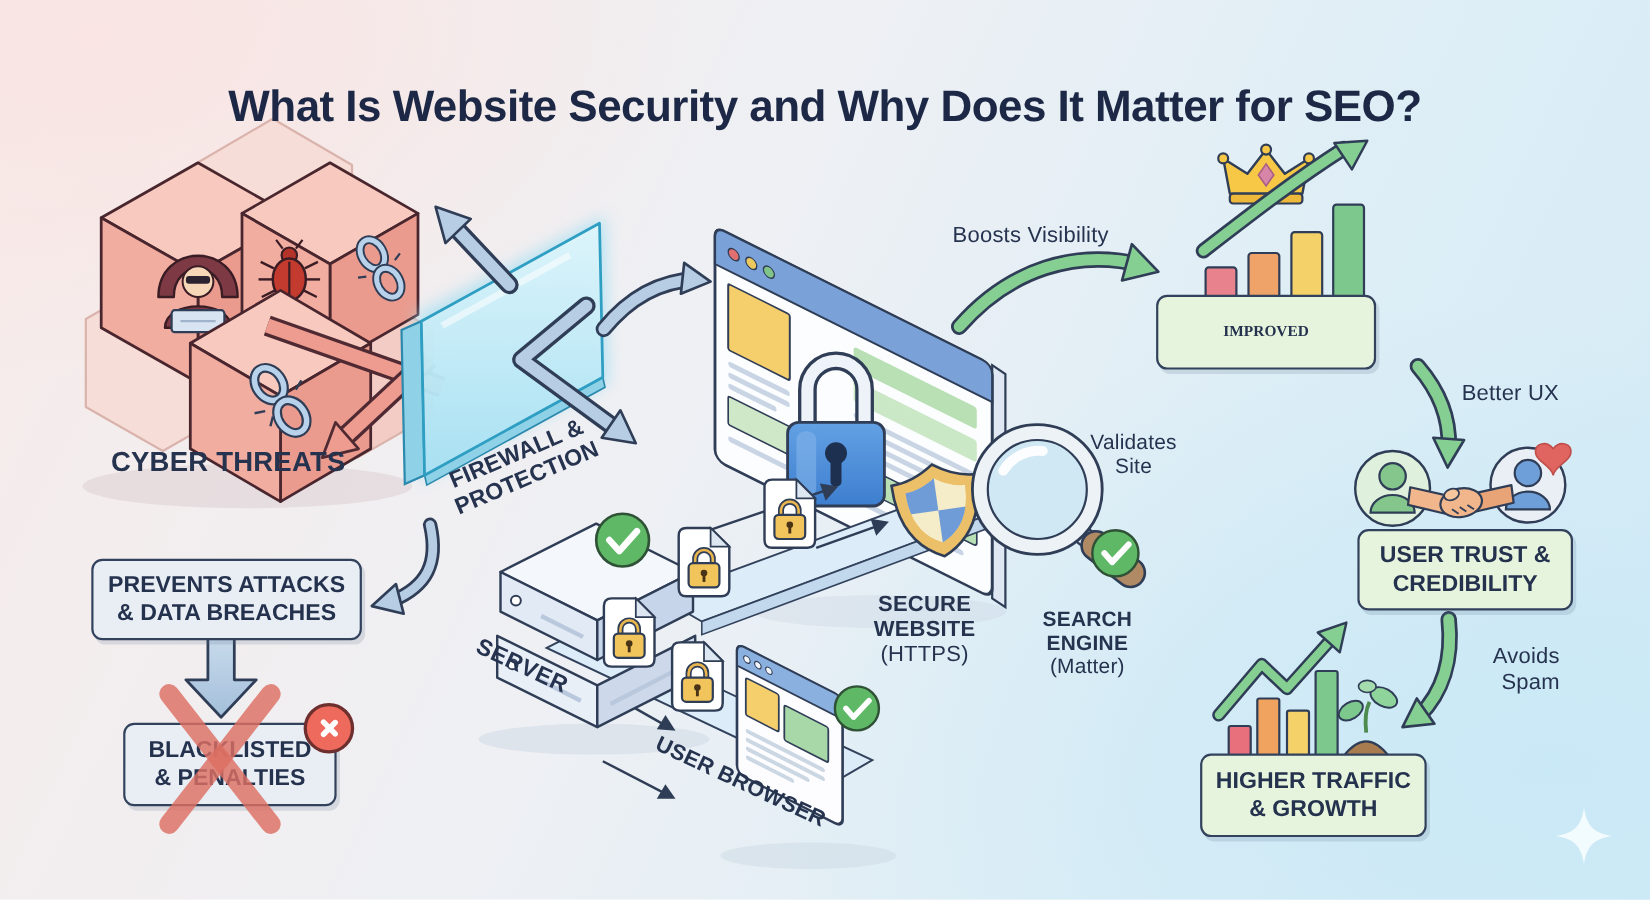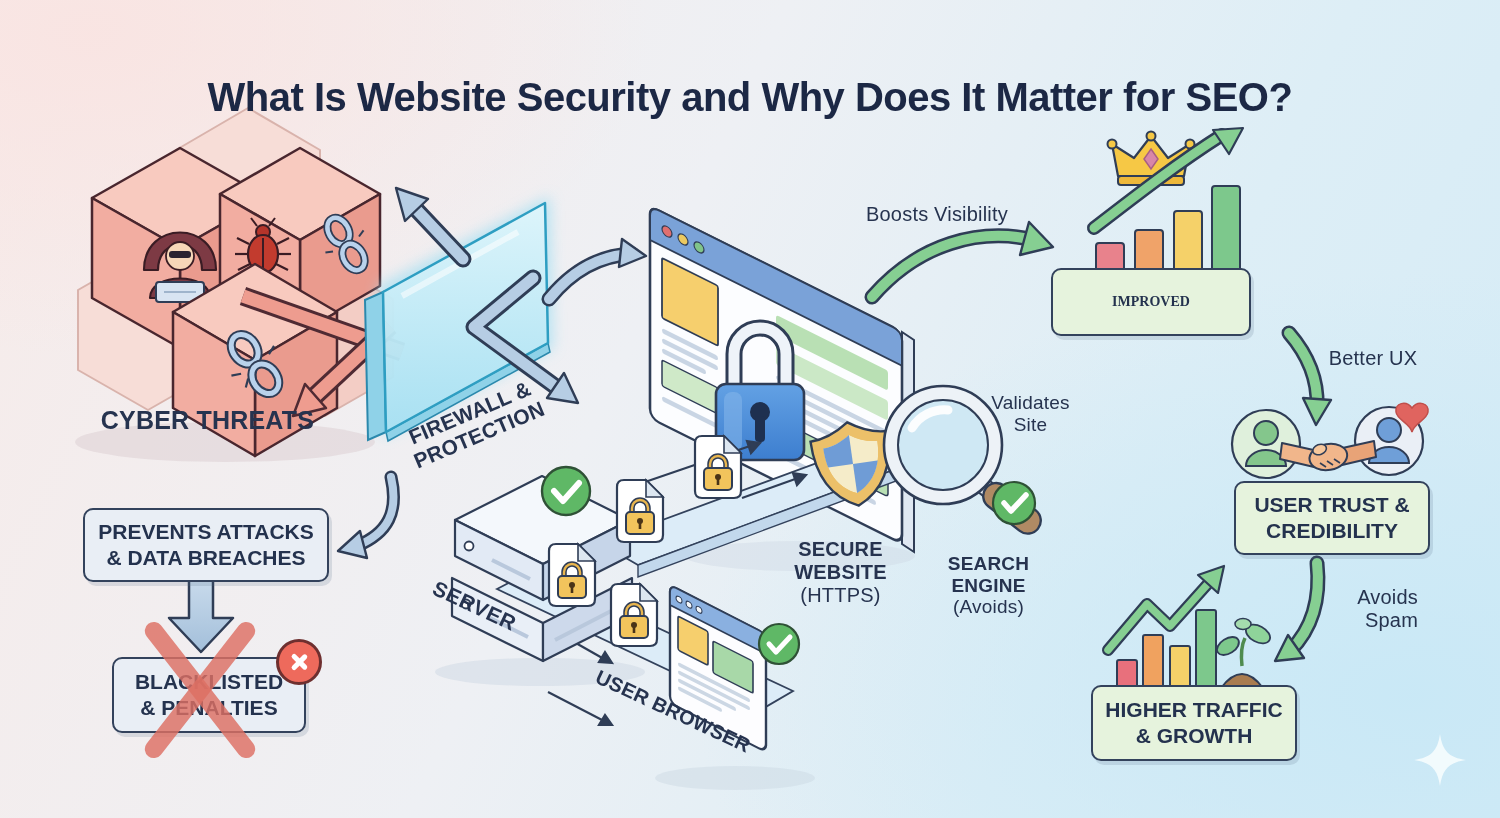--- a/index.html
+++ b/index.html
@@ -395,21 +395,21 @@
 
 <div class="lbl" id="lbl-secure">
   <div class="bold">SECURE</div>
   <div class="bold">WEBSITE</div>
   <div class="sub">(HTTPS)</div>
 </div>
 
 <div class="lbl" id="lbl-search">
   <div class="bold">SEARCH</div>
   <div class="bold">ENGINE</div>
-  <div class="sub">(Avoids)</div>
+  <div class="sub">(Matter)</div>
 </div>
 
 <div class="lbl med" id="lbl-validates">
   <div>Validates</div>
   <div>Site</div>
 </div>
 
 <div class="lbl med" id="lbl-boosts">Boosts Visibility</div>
 <div class="lbl med" id="lbl-betterux">Better UX</div>
 

